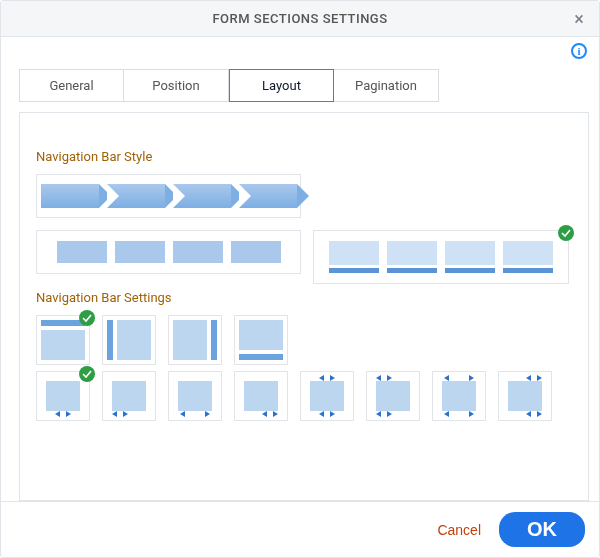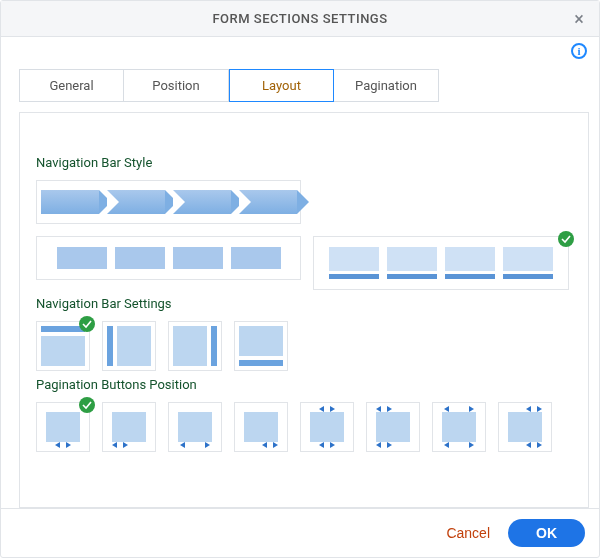--- a/index.html
+++ b/index.html
@@ -87,38 +87,37 @@
     width: 105px;
     text-align: center;
     font-size: 13px;
     color: #555;
     cursor: pointer;
     background: #fff;
   }
   .tab + .tab { border-left: none; }
   .tab.active {
     border-color: #1e88ff;
-    color: #a16207;
+    color: #0f172a;
     border-left: 1px solid #1e88ff;
     position: relative;
     z-index: 1;
   }
   .tab.active + .tab { border-left: none; }
   .content {
     border: 1px solid #e1e4e8;
     margin-top: 10px;
     flex: 1;
     padding: 36px 16px 16px 16px;
     overflow: auto;
   }
   .section-label {
     font-size: 13px;
-    color: #14532d;
+    color: #a16207;
     margin-bottom: 10px;
-    margin-top: 6px;
   }
   .option-row {
     display: flex;
     flex-wrap: wrap;
     gap: 12px;
     margin-bottom: 6px;
   }
   .option-card {
     border: 1px solid #e1e4e8;
     position: relative;
@@ -282,21 +281,21 @@
     cursor: pointer;
     background: none;
     border: none;
   }
   .btn-ok {
     background: #1e74e6;
     color: #fff;
     border: none;
     border-radius: 16px;
     padding: 6px 28px;
-    font-size: 14px;
+    font-size: 20px;
     font-weight: 600;
     cursor: pointer;
   }
 </style>
 </head>
 <body>
 
 <div class="dialog">
 
   <div class="dialog-header">
@@ -402,21 +401,20 @@
         <div class="option-card navpos-card">
           <div class="navpos-inner">
             <div class="body" style="left:0;right:0;top:0;bottom:10px;"></div>
             <div class="bar" style="left:0;right:0;bottom:0;height:6px;"></div>
           </div>
 
         </div>
 
       </div>
 
-      <div class="section-label">Pagination Buttons Position</div>
       <div class="option-row">
 
         <div class="option-card pag-card selected">
           <div class="pag-inner">
             <div class="pag-body"></div>
             <div class="pag-arrows" style="bottom:-2px;left:50%;transform:translateX(-50%);">
               <div class="pag-arrow-left"></div>
                 <div class="pag-arrow-right"></div>
             </div>
           </div>

